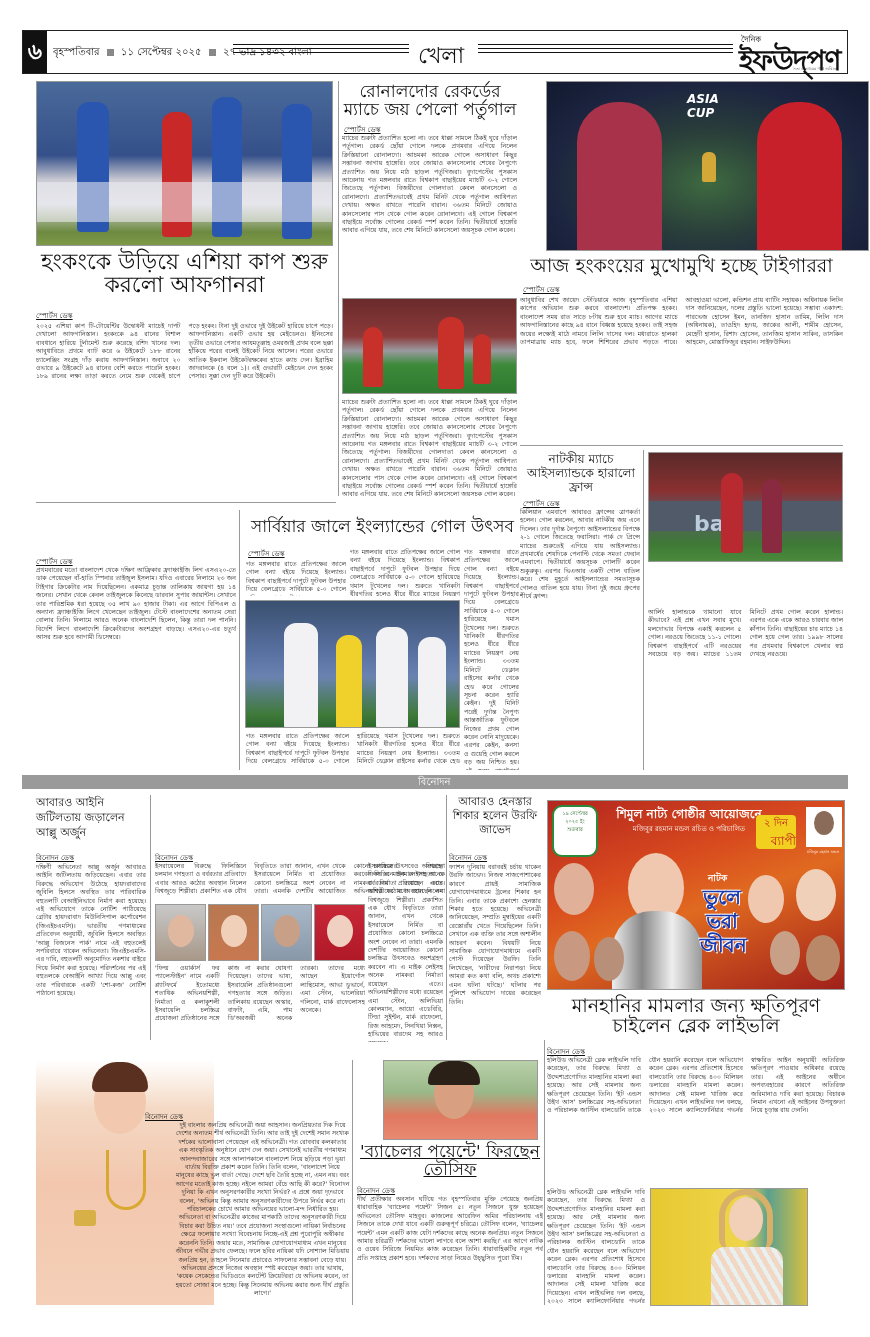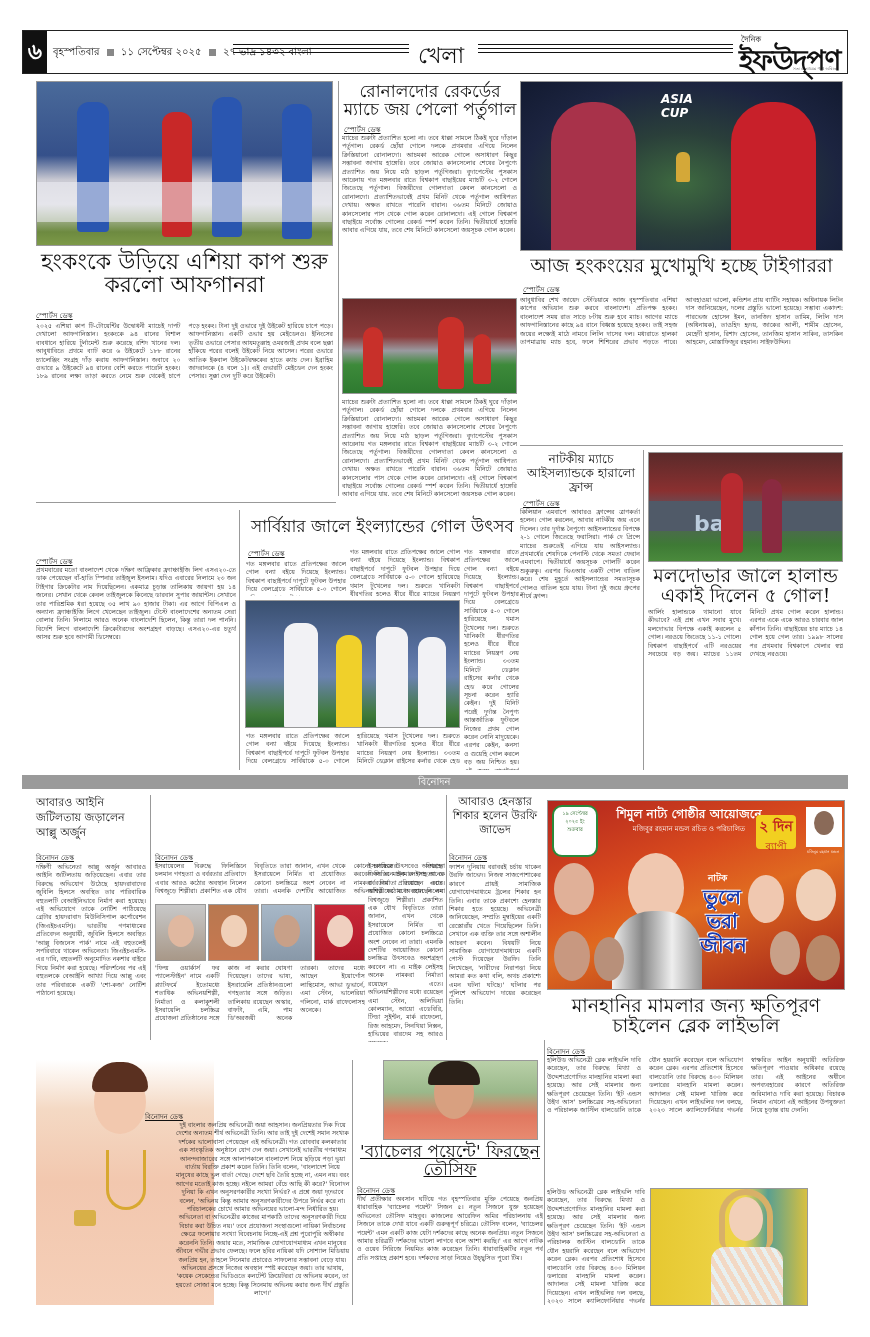--- a/index.html
+++ b/index.html
@@ -28,21 +28,21 @@
   .cols2 { column-count: 2; column-gap: 8px; }
   .cols3 { column-count: 3; column-gap: 8px; }
   .vrule { width: 1px; background: #999; }
   .hrule { height: 1px; background: #999; }
 
   .sec-bar { left: 22px; top: 775px; width: 826px; height: 14px; background: #9a9a9a; }
   .sec-bar span { position:absolute; left: 396px; top: 0; color: #fff; font-size: 10px; line-height: 14px; }
 
   
   .ph-cricket { background: linear-gradient(180deg, #4a6a9a 0%, #35508a 45%, #c9c9d2 60%, #d8d8de 75%, #6d8a40 92%, #7d9a48 100%); }
-  .ph-asia { background: radial-gradient(ellipse at 50% 60%, #3e6a40 0%, #2a3f3a 35%, #1c2440 70%, #121a30 100%); }
+  .ph-asia { background: radial-gradient(ellipse at 50% 60%, #3e6a40 0%, #2a3f3a 35%, #1c2440 70%, #121a30 100%); margin-left: 26px; }
   .ph-portugal { background: linear-gradient(180deg, #6b2a2a 0%, #8a3a3a 40%, #9a9aa0 55%, #3d8a3a 70%, #2e7a30 100%); }
   .ph-england { background: linear-gradient(180deg, #3a5070 0%, #5870a0 40%, #6a82b0 60%, #3f7a3a 90%, #2e6a2e 100%); }
   .ph-norway { background: linear-gradient(180deg, #5a2a2a 0%, #8a3030 35%, #5a5a66 55%, #3e7a35 85%, #4a8a3c 100%); }
   .ph-poster { background: linear-gradient(160deg, #b3261e 0%, #d84a1e 35%, #e06a20 55%, #a0201a 100%); }
   .ph-yellow { background: linear-gradient(90deg, #e6c830 0%, #efd54a 60%, #5aa090 75%, #d8c040 100%); }
   .ph-saree { background: linear-gradient(180deg, #ffffff 0%, #f4d9c4 20%, #f2c7ae 50%, #f5cfb8 100%); }
   .ph-man { background: linear-gradient(180deg, #b9d0a8 0%, #9ab88a 40%, #e07860 70%, #e88a70 100%); }
   .face { position:absolute; border-radius: 50%; }
   .player { position:absolute; border-radius: 12px 12px 4px 4px; }
 </style>
@@ -120,21 +120,20 @@
   <div class="abs byline" style="left:523px;top:498px;">স্পোর্টস ডেস্ক</div>
   <div class="abs body-text" style="left:520px;top:508px;width:120px;height:262px;">কিলিয়ান এমবাপে আবারও ফ্রান্সের ত্রাণকর্তা হলেন। গোল করলেন, আবার নাটকীয় জয় এনে দিলেন। তার দুর্দান্ত নৈপুণ্যে আইসল্যান্ডের বিপক্ষে ২-১ গোলে জিতেছে ফরাসিরা। পার্ক দে প্রিন্সে ম্যাচের শুরুতেই এগিয়ে যায় আইসল্যান্ড। প্রথমার্ধের শেষদিকে পেনাল্টি থেকে সমতা ফেরান এমবাপে। দ্বিতীয়ার্ধে জয়সূচক গোলটি করেন শুকুরুকু। এরপর ভিএআর একটি গোল বাতিল করে। শেষ মুহূর্তে আইসল্যান্ডের সমতাসূচক গোলও বাতিল হয়ে যায়। টানা দুই জয়ে গ্রুপের শীর্ষে ফ্রান্স।</div>
   <div class="abs vrule" style="left:643px;top:450px;height:320px;"></div>
 
   <div class="abs photo ph-norway" style="left:648px;top:452px;width:195px;height:110px;">
     <div class="abs" style="left:0;top:48px;width:195px;height:30px;background:#505a68;"></div>
     <div class="abs" style="left:45px;top:58px;color:#bcd;font-size:22px;font-weight:bold;">ban</div>
     <div class="player" style="left:72px;top:20px;width:22px;height:80px;background:#b82a30;"></div>
     <div class="player" style="left:113px;top:26px;width:20px;height:74px;background:#8a2a40;"></div>
   </div>
-  <div class="abs hl" style="left:648px;top:566px;width:195px;font-size:19px;">মলদোভার জালে হালান্ড একাই দিলেন ৫ গোল!</div>
   <div class="abs body-text cols2" style="left:648px;top:608px;width:195px;height:162px;">আর্লিং হালান্ডকে থামানো যাবে কীভাবে? এই প্রশ্ন এখন সবার মুখে। মলদোভার বিপক্ষে একাই করলেন ৫ গোল। নরওয়ে জিতেছে ১১-১ গোলে। বিশ্বকাপ বাছাইপর্বে এটি নরওয়ের সবচেয়ে বড় জয়। ম্যাচের ১১তম মিনিটে প্রথম গোল করেন হালান্ড। এরপর একে একে আরও চারবার জাল কাঁপান তিনি। বাছাইয়ের চার ম্যাচে ১৪ গোল হয়ে গেল তার। ১৯৯৮ সালের পর প্রথমবার বিশ্বকাপে খেলার স্বপ্ন দেখছে নরওয়ে।</div>
 
   <div class="abs byline" style="left:36px;top:556px;">স্পোর্টস ডেস্ক</div>
   <div class="abs body-text" style="left:36px;top:566px;width:200px;height:204px;">প্রথমবারের মতো বাংলাদেশ থেকে দক্ষিণ আফ্রিকার ফ্র্যাঞ্চাইজি লিগ এসএ২০-তে ডাক পেয়েছেন বাঁ-হাতি স্পিনার তাইজুল ইসলাম। যদিও এবারের নিলামে ২৩ জন টাইগার ক্রিকেটার নাম দিয়েছিলেন। একমাত্র চূড়ান্ত তালিকায় জায়গা হয় ১৪ জনের। সেখান থেকে কেবল তাইজুলকে কিনেছে ডারবান সুপার জায়ান্টস। সেখানে তার পারিশ্রমিক ধরা হয়েছে ৩৫ লাখ ৯০ হাজার টাকা। এর আগে বিপিএল ও অন্যান্য ফ্র্যাঞ্চাইজি লিগে খেলেছেন তাইজুল। টেস্টে বাংলাদেশের অন্যতম সেরা বোলার তিনি। নিলামে আরও অনেক বাংলাদেশি ছিলেন, কিন্তু তারা দল পাননি। বিদেশি লিগে বাংলাদেশি ক্রিকেটারদের অংশগ্রহণ বাড়ছে। এসএ২০-এর চতুর্থ আসর শুরু হবে আগামী ডিসেম্বরে।</div>
   <div class="abs vrule" style="left:239px;top:510px;height:260px;"></div>
 
   <div class="abs hl" style="left:245px;top:518px;width:275px;font-size:17px;white-space:nowrap;">সার্বিয়ার জালে ইংল্যান্ডের গোল উৎসব</div>
   <div class="abs byline" style="left:248px;top:548px;">স্পোর্টস ডেস্ক</div>
   <div class="abs body-text" style="left:246px;top:560px;width:100px;height:36px;">গত মঙ্গলবার রাতে প্রতিপক্ষের জালে গোল বন্যা বইয়ে দিয়েছে ইংল্যান্ড। বিশ্বকাপ বাছাইপর্বে দাপুটে ফুটবল উপহার দিয়ে বেলগ্রেডে সার্বিয়াকে ৫-০ গোলে হারিয়েছে থমাস টুখেলের দল। শুরুতে খানিকটা ধীরগতির হলেও ধীরে ধীরে ম্যাচের নিয়ন্ত্রণ নেয় ইংল্যান্ড। ৩৩তম মিনিটে ডেক্লান রাইসের কর্নার থেকে হেড করে গোলের সূচনা করেন হ্যারি কেইন। দুই মিনিট পরেই দুর্দান্ত নৈপুণ্য আন্তর্জাতিক ফুটবলে নিজের প্রথম গোল করেন নোনি মাদুয়েকে। এরপর কেইন, কনসা ও গুয়েহি গোল করলে বড় জয় নিশ্চিত হয়। এই জয়ে বাছাইপর্বে টানা পাঁচ ম্যাচ জিতল ইংল্যান্ড।</div>
   <div class="abs body-text" style="left:350px;top:548px;width:110px;height:48px;">গত মঙ্গলবার রাতে প্রতিপক্ষের জালে গোল বন্যা বইয়ে দিয়েছে ইংল্যান্ড। বিশ্বকাপ বাছাইপর্বে দাপুটে ফুটবল উপহার দিয়ে বেলগ্রেডে সার্বিয়াকে ৫-০ গোলে হারিয়েছে থমাস টুখেলের দল। শুরুতে খানিকটা ধীরগতির হলেও ধীরে ধীরে ম্যাচের নিয়ন্ত্রণ নেয় ইংল্যান্ড। ৩৩তম মিনিটে ডেক্লান রাইসের কর্নার থেকে হেড করে গোলের সূচনা করেন হ্যারি কেইন। দুই মিনিট পরেই দুর্দান্ত নৈপুণ্য আন্তর্জাতিক ফুটবলে নিজের প্রথম গোল করেন নোনি মাদুয়েকে। এরপর কেইন, কনসা ও গুয়েহি গোল করলে বড় জয় নিশ্চিত হয়। এই জয়ে বাছাইপর্বে টানা পাঁচ ম্যাচ জিতল ইংল্যান্ড।</div>
@@ -178,22 +177,22 @@
 
   <div class="abs hl" style="left:449px;top:795px;width:92px;font-size:11px;line-height:14px;">আবারও হেনস্তার শিকার হলেন উরফি জাভেদ</div>
   <div class="abs byline" style="left:449px;top:852px;">বিনোদন ডেস্ক</div>
   <div class="abs body-text" style="left:449px;top:863px;width:92px;height:177px;">ফ্যাশন দুনিয়ায় বরাবরই চর্চায় থাকেন উরফি জাভেদ। নিজস্ব সাজপোশাকের কারণে প্রায়ই সামাজিক যোগাযোগমাধ্যমে ট্রলের শিকার হন তিনি। এবার তাকে প্রকাশ্যে হেনস্তার শিকার হতে হয়েছে। অভিনেত্রী জানিয়েছেন, সম্প্রতি মুম্বাইয়ের একটি রেস্তোরাঁয় খেতে গিয়েছিলেন তিনি। সেখানে এক ব্যক্তি তার সঙ্গে অশালীন আচরণ করেন। বিষয়টি নিয়ে সামাজিক যোগাযোগমাধ্যমে একটি পোস্ট দিয়েছেন উরফি। তিনি লিখেছেন, 'নারীদের নিরাপত্তা নিয়ে আমরা কত কথা বলি, অথচ প্রকাশ্যে এমন ঘটনা ঘটছে।' ঘটনার পর পুলিশে অভিযোগ দায়ের করেছেন তিনি।</div>
 
   <div class="abs photo ph-poster" style="left:547px;top:800px;width:298px;height:190px;">
     <div class="abs" style="left:4px;top:4px;width:46px;height:52px;background:#fff;border-radius:10px;border:2px solid #2a8a3a;font-size:5px;color:#2a6a2a;padding:3px;text-align:center;">১৯ সেপ্টেম্বর ২০২৫ ইং শুক্রবার</div>
     <div class="abs" style="left:56px;top:4px;width:170px;color:#fff;font-size:12px;font-weight:bold;text-align:center;">শিমুল নাট্য গোষ্ঠীর আয়োজনে</div>
     <div class="abs" style="left:56px;top:22px;width:170px;color:#fff;font-size:7px;text-align:center;">মজিবুর রহমান মন্ডল রচিত ও পরিচালিত</div>
     <div class="abs" style="left:208px;top:14px;width:40px;height:34px;background:#f2d020;border-radius:4px;text-align:center;">
-      <div style="color:#c02020;font-size:14px;font-weight:bold;">২ দিন</div>
-      <div style="color:#c02020;font-size:10px;">ব্যাপী</div>
+      <div style="color:#c02020;font-size:10px;font-weight:normal;">২ দিন</div>
+      <div style="color:#c02020;font-size:12px;text-align:right;">ব্যাপী</div>
     </div>
     <div class="abs" style="left:258px;top:6px;width:36px;height:40px;background:#fff;">
         <div class="face" style="left:8px;top:4px;width:20px;height:24px;background:#8a6a58;"></div>
       </div>
     <div class="abs" style="left:254px;top:48px;width:42px;font-size:4px;color:#fff;text-align:center;">মজিবুর রহমান মন্ডল</div>
     <div class="face" style="left:80px;top:52px;width:56px;height:70px;background:#f0c8b0;"></div>
     <div class="abs" style="left:64px;top:110px;width:90px;height:80px;background:linear-gradient(90deg,#eee,#888,#eee,#999);border-radius:40px 40px 0 0;"></div>
     <div class="abs" style="left:160px;top:70px;color:#fff;font-size:9px;font-weight:bold;">নাটক</div>
     <div class="abs" style="left:152px;top:84px;width:44px;color:#1a3ab0;font-size:20px;font-weight:bold;line-height:24px;text-shadow:1px 1px 0 #fff,-1px -1px 0 #fff;text-align:center;">ভুলে ভরা জীবন</div>
     <div class="face" style="left:6px;top:62px;width:40px;height:52px;background:#e0b098;"></div>

